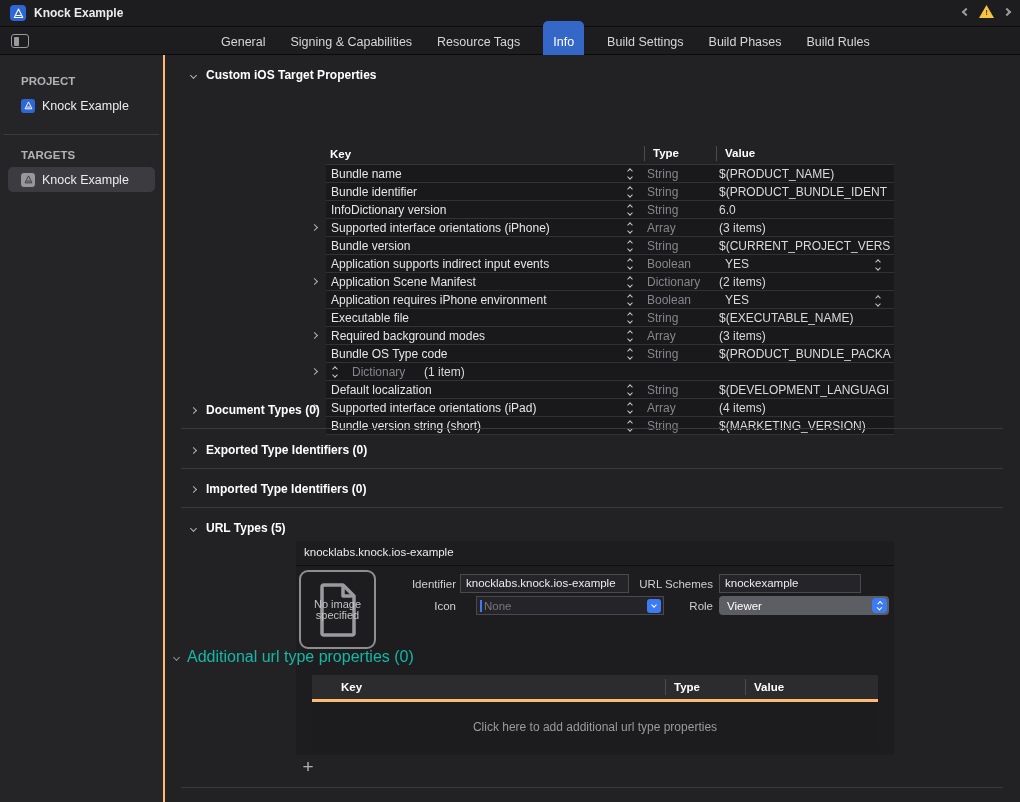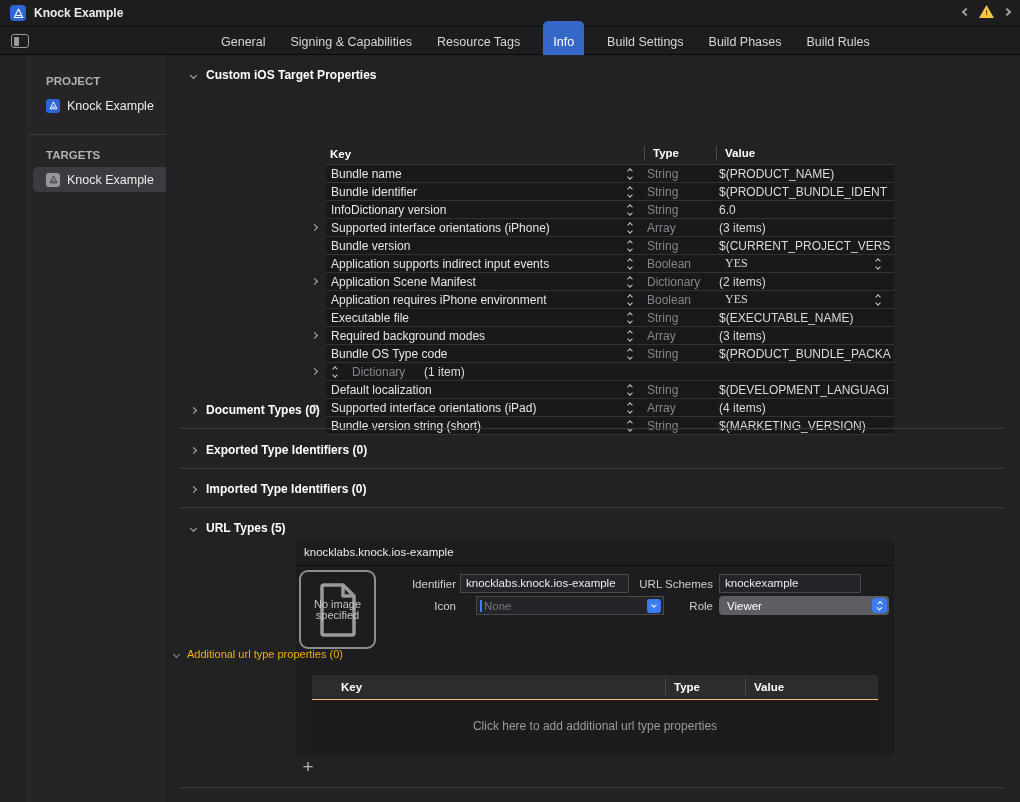--- a/index.html
+++ b/index.html
@@ -29,21 +29,21 @@
   .toolbar { position:absolute; left:0; top:28px; width:1020px; height:27px;
     background:#1d1d1f; border-bottom:1px solid #0a0a0a; }
   .sbtoggle { position:absolute; left:11px; top:6px; width:18px; height:14px;
     border:1.6px solid #9a9a9e; border-radius:3px; padding:1.5px; }
   .sbtoggle i { display:block; width:5px; height:100%; background:#9a9a9e; border-radius:1px; }
   .tabs { position:absolute; left:219px; top:0; height:27px; display:flex; align-items:center; gap:21px; }
   .tab { color:#d6d6d8; font-size:12.5px; padding:3px 2px; white-space:nowrap; }
   .tab.active { background:#3567c8; color:#fff; border-radius:5px; padding:14px 10px; }
   
   .sidebar { position:absolute; left:0; top:55px; width:165px; bottom:0;
-    background:#252528; border-right:4px solid #fdba74;margin-left:25px; }
+    background:#252528; border-right:2px solid #fdba74; }
   .sb-h { color:#b2b2b6; font-weight:bold; font-size:11.5px; padding:20px 0 0 21px; }
   .sb-item { display:flex; align-items:center; gap:7px; height:25px; margin:6px 8px 0 8px; padding-left:13px; border-radius:5px; }
   .sb-item.selected { background:#3b3b40; }
   .sb-item span { color:#ececee; font-size:12.5px; }
   .sb-div { border-top:1px solid #3c3c3f; margin:16px 4px 0 4px; }
   
   .editor { position:absolute; left:166px; top:55px; right:0; bottom:0; background:#222225; overflow:hidden; }
   .sec-head { position:absolute; display:flex; align-items:center; gap:10px; color:#fff; font-weight:bold; font-size:12px; }
   .divline { position:absolute; left:15px; right:17px; border-top:1px solid #3a3a3d; }
   
@@ -54,21 +54,21 @@
   .phead .hval { flex:1; padding-left:8px; border-left:1px solid #4c4c50; height:15px; line-height:15px; }
   .tbody { border-top:1px solid #363639; }
   .trow { position:relative; display:flex; align-items:center; height:18px; background:#19191c; border-bottom:1px solid #323236; font-size:12px; }
   .trow .disc { position:absolute; left:-22px; width:20px; display:flex; justify-content:center; }
   .tkey { flex:0 0 295px; padding-left:5px; color:#e6e6e8; white-space:nowrap; overflow:hidden; }
   .tstep { flex:0 0 18px; display:flex; flex-direction:column; align-items:center; gap:2px; }
   .su,.sd { display:block; width:4px; height:4px; border:solid #c6c6ca; border-width:1.5px 1.5px 0 0; }
   .su { transform:rotate(-45deg); } .sd { transform:rotate(135deg); }
   .ttype { flex:0 0 72px; padding-left:8px; color:#85858b; white-space:nowrap; overflow:hidden; }
   .tval { flex:1; padding-left:8px; color:#dadadc; white-space:nowrap; overflow:hidden; position:relative; }
-  .tval.bool { padding-left:14px;font-family:Liberation Serif, serif; }
+  .tval.bool { padding-left:14px; }
   .vstep { position:absolute; right:14px; top:3px; display:flex; flex-direction:column; gap:2px; align-items:center; }
   
   .upanel { position:absolute; left:130px; top:486px; width:598px; height:214px; background:#1d1d20; }
   .upanel .utitle { position:absolute; left:8px; top:5px; color:#ececee; font-size:11.5px; }
   .upanel .utdiv { position:absolute; left:0; right:0; top:24px; border-top:1px solid #0e0e10; }
   .imgwell { position:absolute; left:3px; top:29px; width:77px; height:79px;
     border:2px solid #8d8d92; border-radius:9px; display:flex; align-items:center; justify-content:center; }
   .imgwell .doc { position:absolute; }
   .imgwell .noimg { position:relative; color:#c2c2c6; font-size:11px; text-align:center; line-height:11px; width:50px; }
   .frow-label { position:absolute; color:#cfcfd2; font-size:11.5px; text-align:right; }
@@ -79,27 +79,27 @@
   .combo .ctext { color:#77777d; font-size:11.5px; margin-left:2px; flex:1; }
   .combo .cbtn { width:14px; height:14px; border-radius:3px; background:#3d7bf5; margin-right:2px;
     display:flex; align-items:center; justify-content:center; }
   .combo .cbtn i { display:block; width:4px; height:4px; border:solid #fff; border-width:1.5px 1.5px 0 0; transform:rotate(135deg); margin-top:-2px; }
   .popup { position:absolute; height:19px; background:#5d5d64; border-radius:4px; display:flex; align-items:center; }
   .popup .ptext { color:#fff; font-size:11.5px; margin-left:8px; flex:1; }
   .popup .pbtn { width:15px; height:15px; border-radius:4px; background:#3d7bf5; margin-right:2px;
     display:flex; flex-direction:column; align-items:center; justify-content:center; gap:1px; }
   .popup .pbtn i { display:block; width:3.5px; height:3.5px; border:solid #fff; border-width:1.4px 1.4px 0 0; }
   .popup .pbtn .u { transform:rotate(-45deg); } .popup .pbtn .d { transform:rotate(135deg); }
-  .addl-head { position:absolute; left:8px; top:593px; display:flex; align-items:center; gap:8px; color:#eab308; font-size:11px; }
+  .addl-head { position:absolute; left:8px; top:593px; display:flex; align-items:center; gap:8px; color:#14b8a6; font-size:16px; }
   .atable { position:absolute; left:146px; top:620px; width:566px; }
   .ahead { display:flex; align-items:center; height:24px; background:#2c2c2f; color:#fff; font-weight:bold; font-size:11.5px; }
   .ahead .akey { flex:0 0 353px; padding-left:29px; }
   .ahead .atype { flex:0 0 80px; padding-left:8px; border-left:1px solid #4c4c50; height:16px; line-height:16px; }
   .ahead .aval { flex:1; padding-left:8px; border-left:1px solid #4c4c50; height:16px; line-height:16px; }
-  .abody { height:52px; background:#1c1c1f; border-top:1px solid #fdba74; display:flex; align-items:center; justify-content:center; }
+  .abody { height:52px; background:#1c1c1f; border-top:3px solid #fdba74; display:flex; align-items:center; justify-content:center; }
   .abody span { color:#9a9a9f; font-size:12px; }
   .plusbtn { position:absolute; left:133px; top:703px; width:18px; height:18px; color:#b0b0b4; font-size:19px; line-height:17px; text-align:center; }
 </style>
 </head>
 <body>
 
 <div class="titlebar">
   <span class="appicon">
     <svg width="11" height="11" viewBox="0 0 12 12">
         <path d="M6 1.2 L10.6 10.4 H1.4 Z M3.4 8.1 H8.6" fill="none" stroke="#fff" stroke-width="1.2" stroke-linejoin="round"></path>

